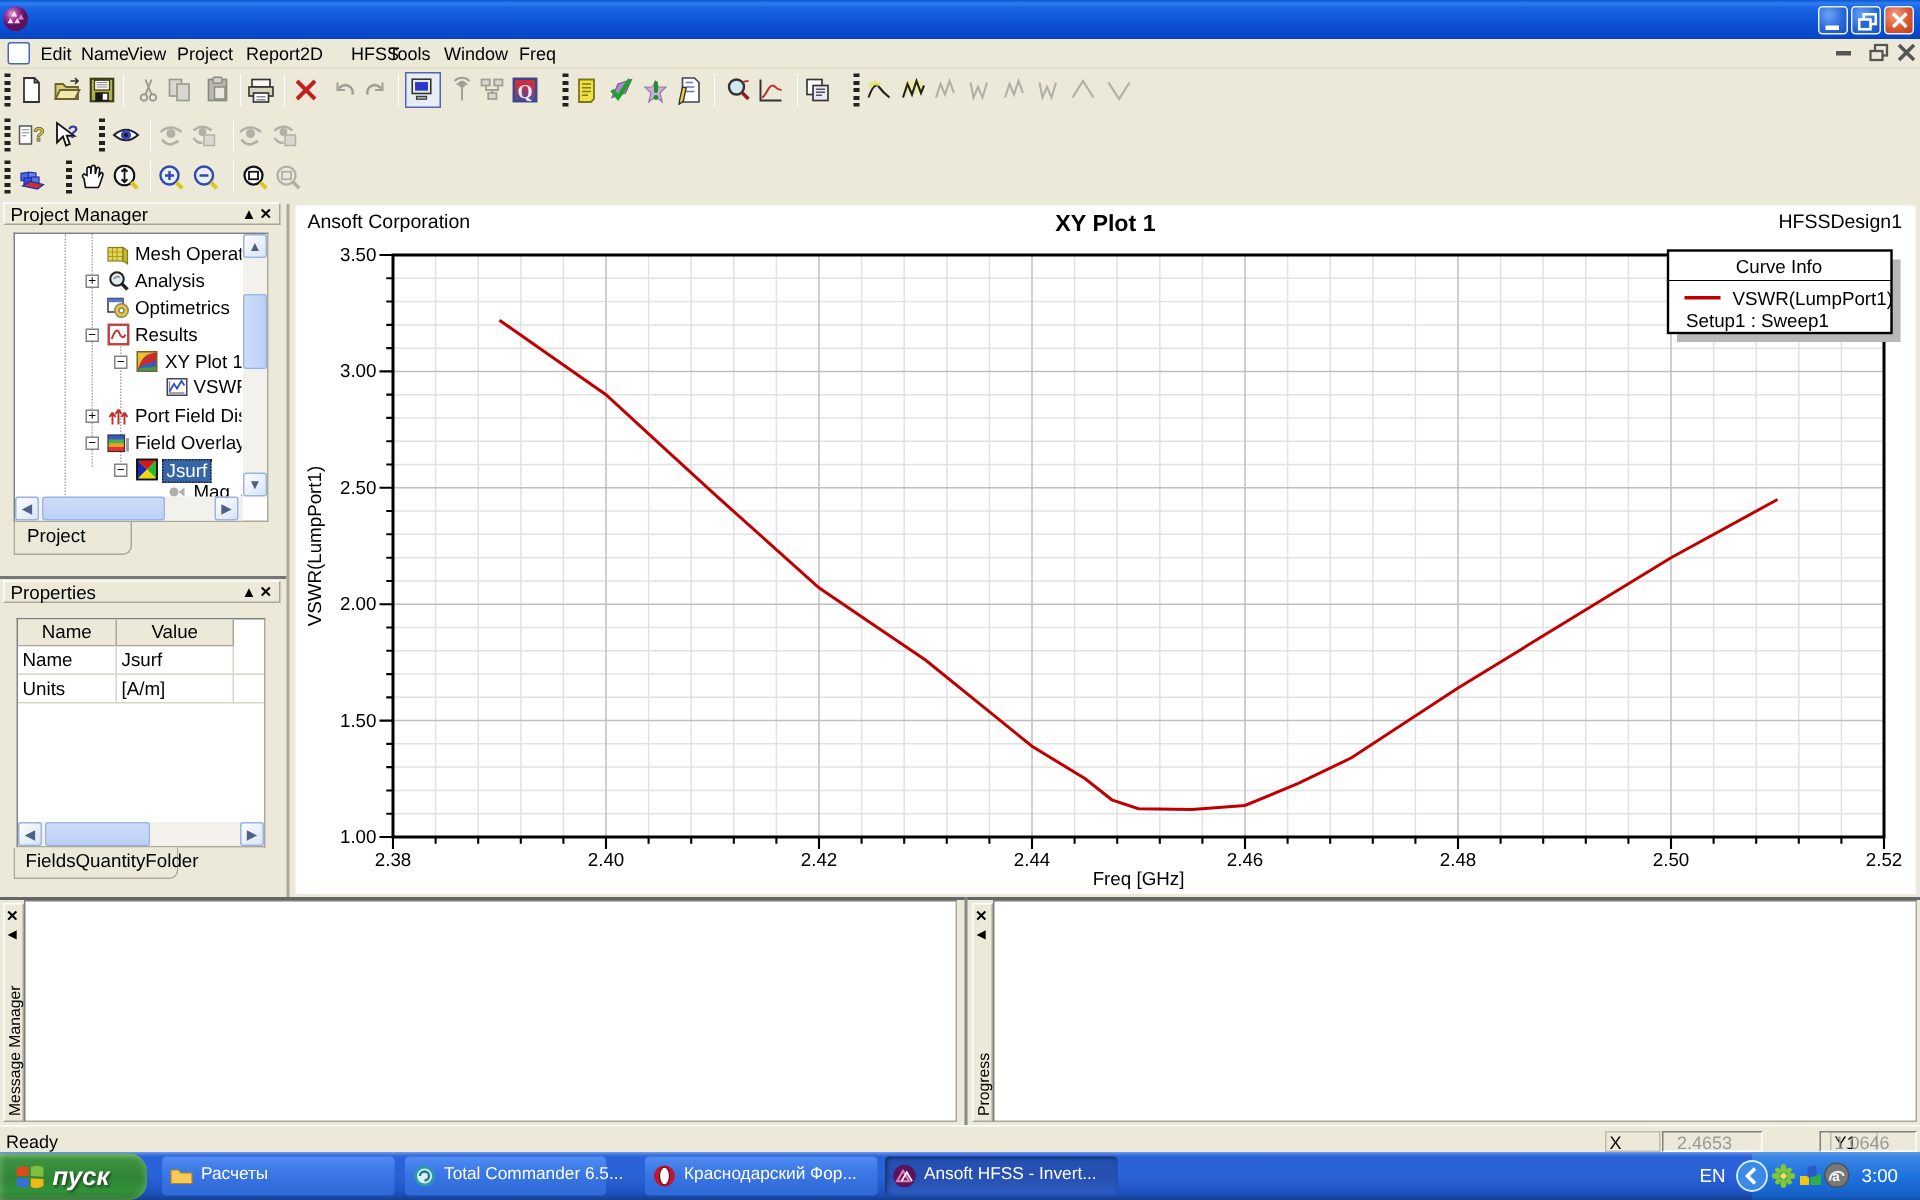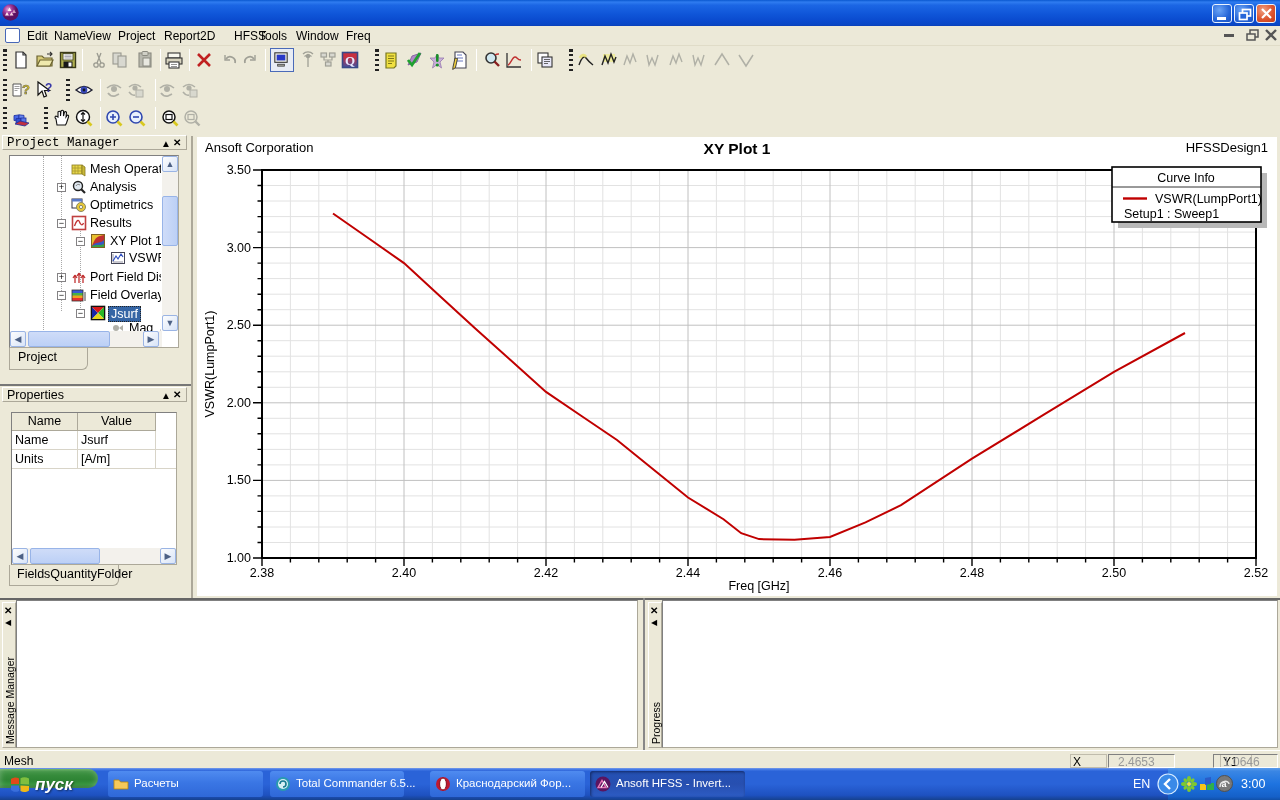--- a/index.html
+++ b/index.html
@@ -62,21 +62,21 @@
   .dockstrip { position:absolute; width:14px; background:#ece9d8; border:1px solid #fff; border-right-color:#aca899; border-bottom-color:#aca899; }
   .vtext { position:absolute; font-size:10.5px; color:#000; transform:rotate(-90deg); transform-origin:left top; white-space:nowrap; }
 
   
   #statusbar { left:0; top:750px; width:1280px; height:18px; background:#ece9d8; border-top:1px solid #fff; font-size:12px; }
   .statbox { position:absolute; top:3px; height:14px; border:1px solid #808080; border-bottom-color:#fff; border-right-color:#fff; font-size:12px; padding:0 2px; }
 
   
   #taskbar { left:0; top:768px; width:1280px; height:32px;
     background:linear-gradient(180deg,#7a9ce8 0%,#4a7ee8 4%,#2a63d8 10%,#2a63d8 50%,#1e51c0 85%,#16418e 100%); }
-  #startbtn { position:absolute; left:0; top:1px; width:98px; height:19px;
+  #startbtn { position:absolute; left:0; top:1px; width:98px; height:31px;
     background:linear-gradient(180deg,#5aaa55 0%,#3d9241 12%,#2f8535 55%,#32923a 80%,#256e28 100%);
     border-radius:0 12px 12px 0; box-shadow:inset 0 0 6px rgba(255,255,255,0.3);}
   #startbtn .stext { position:absolute; left:35px; top:6px; color:#fff; font-weight:bold; font-style:italic; font-size:17px; text-shadow:1px 1px 2px rgba(0,0,0,0.5); }
   .taskbtn { position:absolute; top:3px; height:26px; border-radius:3px; color:#fff; font-size:11.5px; }
   .taskbtn .ticn { position:absolute; left:5px; top:5px; width:16px; height:16px; }
   .taskbtn .tt { position:absolute; left:26px; top:6px; white-space:nowrap; overflow:hidden; }
   #tray { position:absolute; right:0; top:0; width:112px; height:32px;
     background:linear-gradient(180deg,#5c9cec 0%,#3a86e4 10%,#1e73e0 50%,#1560c8 90%,#1050a8 100%); }
 </style>
 </head>
@@ -360,21 +360,21 @@
         <path d="M13.5 13.5 l4 4" stroke="#d8c820" stroke-width="2.6"></path>
       </svg></div>
 <div class="ticon" style="left:182px;top:62px"><svg width="20" height="20" viewBox="0 0 20 20">
         <circle cx="9" cy="9" r="6" fill="none" stroke="#b0b0a6" stroke-width="1.5"></circle>
         <rect x="6" y="6.5" width="6" height="5" fill="none" stroke="#b0b0a6" stroke-width="1.2"></rect>
         <path d="M13.5 13.5 l4 4" stroke="#b0b0a6" stroke-width="2.4"></path>
       </svg></div>
 </div>
 
 <div class="abs" style="left:0;top:136px;width:196px;height:614px;background:#ece9d8"></div>
-<div class="paneltitle" style="left:2px;top:135px;width:185px;height:15px;padding-left:4px;font-family:Liberation Mono, monospace;">Project Manager</div>
+<div class="paneltitle" style="left:2px;top:135px;width:185px;height:15px;padding-left:4px;">Project Manager</div>
 <div class="ptbtn" style="left:161px;top:138px;">▲</div>
 <div class="ptbtn" style="left:173px;top:137px;">✕</div>
 <div class="sunkenwhite" style="left:9px;top:155px;width:170px;height:193px;"></div>
 <div id="tree">
 <div style="position:absolute;left:50px;top:0;width:1px;height:155px;border-left:1px dotted #a8a8a8;"></div>
     <div style="position:absolute;left:69px;top:68px;width:1px;height:90px;border-left:1px dotted #a8a8a8;"></div>
     <div style="position:absolute;left:32px;top:0;width:1px;height:176px;border-left:1px dotted #a8a8a8;"></div>
 <div class="trow" style="left:0;top:5px;width:150px;">
       <div class="ticon16" style="left:60px;top:0px;"><svg width="16" height="16" viewBox="0 0 16 16">
           <rect x="1" y="4" width="10" height="9" fill="#e8d84a" stroke="#887a20" stroke-width="0.8"></rect>
@@ -552,21 +552,21 @@
 
 <div class="abs" style="left:643px;top:598px;width:2px;height:152px;background:#888"></div>
 
 <div class="dockstrip" style="left:648px;top:602px;height:146px;"></div>
 <div class="abs" style="left:650px;top:605px;font-size:10px;font-weight:bold;">✕</div>
 <div class="abs" style="left:651px;top:618px;font-size:8px;">◀</div>
 <div class="vtext" style="left:650px;top:744px;">Progress</div>
 <div class="sunkenwhite" style="left:662px;top:600px;width:616px;height:148px;"></div>
 
 <div class="abs" id="statusbar">
-  <div style="position:absolute;left:4px;top:3px;">Mesh</div>
+  <div style="position:absolute;left:4px;top:3px;">Ready</div>
   <div class="statbox" style="left:1070px;width:37px;border:1px solid #c0bcac;background:#ece9d8;">X</div>
   <div class="statbox" style="left:1108px;width:67px;color:#999;padding-left:9px;">2.4653</div>
   <div class="statbox" style="left:1177px;width:32px;border:1px solid #c0bcac;background:#ece9d8;margin-left:43px;">Y1</div>
   <div class="statbox" style="left:1213px;width:65px;color:#999;padding-left:9px;">1.0646</div>
 </div>
 
 <div class="abs" id="taskbar">
   <div id="startbtn">
     <svg style="position:absolute;left:10px;top:6px" width="20" height="19" viewBox="0 0 20 19">
       <path d="M1 4 C4 2 7 2 9 3.5 L9 9 L1 9 Z" fill="#e04a1a"></path>

